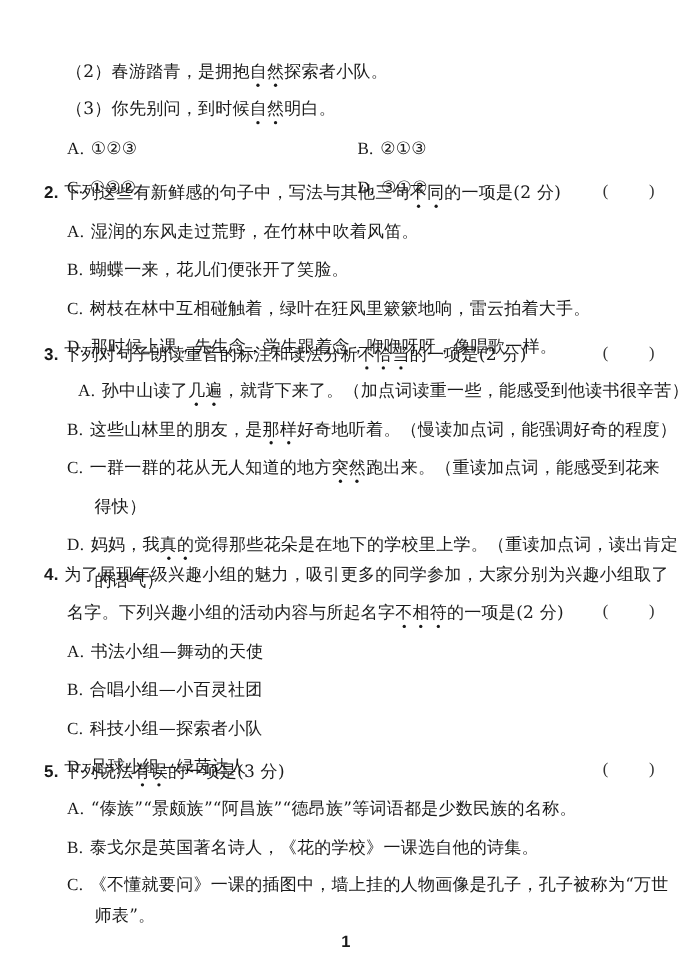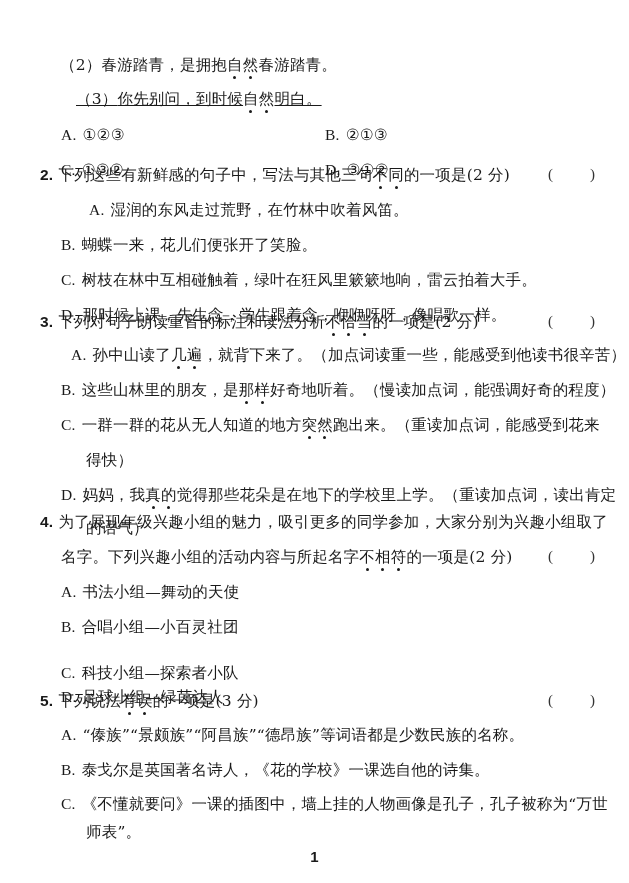--- a/index.html
+++ b/index.html
@@ -27,40 +27,40 @@
   .paren span.r { position: absolute; left: 42px; }
   .pagenum {
     position: absolute; left: 0; width: 629px; text-align: center; top: 848px;
     font-family: "Liberation Sans", sans-serif; font-weight: bold; font-size: 15px;
   }
 </style>
 </head>
 <body>
 
 <div class="line" style="left:60px; top:55px;">
-  <span>（2）</span><span>春游踏青，是拥抱</span><span class="dot">自</span><span class="dot">然</span><span>春游踏青。</span>
+  <span>（2）</span><span>春游踏青，是拥抱</span><span class="dot">自</span><span class="dot">然</span><span>探索者小队。</span>
 </div>
-<div class="line" style="left:76px; top:89px;text-decoration:underline;">
+<div class="line" style="left:60px; top:89px;">
   <span>（3）</span><span>你先别问，到时候</span><span class="dot">自</span><span class="dot">然</span><span>明白。</span>
 </div>
 <div class="line" style="left:61px; top:125px;"><span class="opt-label">A.</span><span>①②③</span></div>
 <div class="line" style="left:325px; top:125px;"><span class="opt-label">B.</span><span>②①③</span></div>
 <div class="line" style="left:61px; top:160px;"><span class="opt-label">C.</span><span>①③②</span></div>
 <div class="line" style="left:325px; top:160px;"><span class="opt-label">D.</span><span>③①②</span></div>
 
 <div class="line" style="left:40px; top:160px; top:161px;">
 </div>
 <div class="line" style="left:40px; top:165px;">
   <span class="qnum">2.</span> <span>下列这些有新鲜感的句子中，写法与其他三句</span><span class="dot">不</span><span class="dot">同</span><span>的一项是(2 分)</span>
 </div>
 <div class="paren" style="left:548px; top:164px;">
     <span class="l">(</span>
     <span class="r">)</span>
   </div>
-<div class="line" style="left:61px; top:200px;margin-left:28px;"><span class="opt-label">A.</span><span>湿润的东风走过荒野，在竹林中吹着风笛。</span></div>
+<div class="line" style="left:61px; top:200px;"><span class="opt-label">A.</span><span>湿润的东风走过荒野，在竹林中吹着风笛。</span></div>
 <div class="line" style="left:61px; top:235px;"><span class="opt-label">B.</span><span>蝴蝶一来，花儿们便张开了笑脸。</span></div>
 <div class="line" style="left:61px; top:270px;"><span class="opt-label">C.</span><span>树枝在林中互相碰触着，绿叶在狂风里簌簌地响，雷云拍着大手。</span></div>
 <div class="line" style="left:61px; top:305px;"><span class="opt-label">D.</span><span>那时候上课，先生念，学生跟着念，咿咿呀呀，像唱歌一样。</span></div>
 
 <div class="line" style="left:40px; top:307px; top:308px;"></div>
 <div class="line" style="left:40px; top:312px;">
   <span class="qnum">3.</span> <span>下列对句子朗读重音的标注和读法分析</span><span class="dot">不</span><span class="dot">恰</span><span class="dot">当</span><span>的一项是(2 分)</span>
 </div>
 <div class="paren" style="left:548px; top:311px;">
     <span class="l">(</span>
@@ -79,21 +79,21 @@
 </div>
 <div class="line" style="left:61px; top:547px;">
   <span>名字。下列兴趣小组的活动内容与所起名字</span><span class="dot">不</span><span class="dot">相</span><span class="dot">符</span><span>的一项是(2 分)</span>
 </div>
 <div class="paren" style="left:548px; top:546px;">
     <span class="l">(</span>
     <span class="r">)</span>
   </div>
 <div class="line" style="left:61px; top:582px;text-align:right;"><span class="opt-label">A.</span><span>书法小组—舞动的天使</span></div>
 <div class="line" style="left:61px; top:617px;text-align:right;"><span class="opt-label">B.</span><span>合唱小组—小百灵社团</span></div>
-<div class="line" style="left:61px; top:652px;margin-top:11px;"><span class="opt-label">C.</span><span>科技小组—探索者小队</span></div>
+<div class="line" style="left:61px; top:652px;"><span class="opt-label">C.</span><span>科技小组—探索者小队</span></div>
 <div class="line" style="left:61px; top:687px;"><span class="opt-label">D.</span><span>足球小组—绿茵达人</span></div>
 
 <div class="line" style="left:40px; top:691px;">
   <span class="qnum">5.</span> <span>下列说法</span><span class="dot">有</span><span class="dot">误</span><span>的一项是(3 分)</span>
 </div>
 <div class="paren" style="left:548px; top:690px;">
     <span class="l">(</span>
     <span class="r">)</span>
   </div>
 <div class="line" style="left:61px; top:725px;"><span class="opt-label">A.</span><span>“傣族”“景颇族”“阿昌族”“德昂族”等词语都是少数民族的名称。</span></div>

